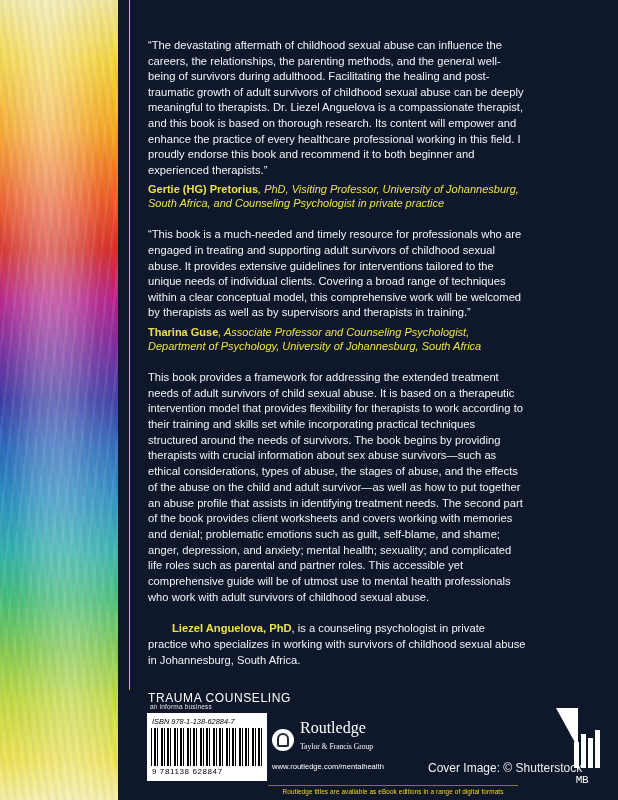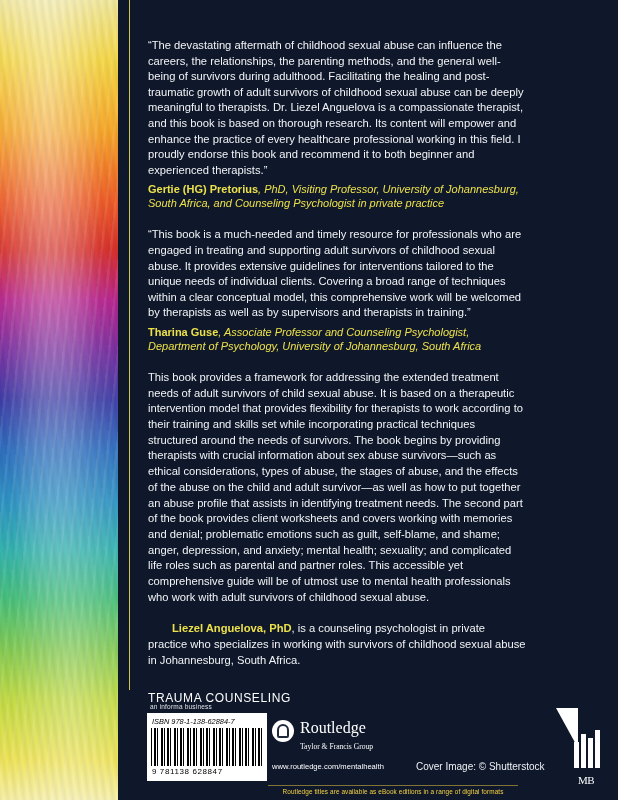--- a/index.html
+++ b/index.html
@@ -186,21 +186,21 @@
     font-family: "Liberation Sans", sans-serif;
   }
   .publisher {
     position: absolute;
     left: 272px;
     top: 20px;
     width: 200px;
   }
   .pub-logo-row {
     display: flex;
-    align-items: flex-start;
+    align-items: flex-end;
     gap: 6px;
   }
   .pub-mark {
     width: 22px;
     height: 22px;
     border-radius: 50%;
     background: #ffffff;
     position: relative;
     flex: 0 0 auto;
   }
@@ -227,23 +227,23 @@
     margin-top: 6px;
     font-family: "Liberation Serif", serif;
   }
   .pub-url {
     font-size: 7.6px;
     color: #ffffff;
     margin-top: 11px;
   }
   .cover-credit {
     position: absolute;
-    left: 416px;
+    left: 428px;
     top: 61px;
-    font-size: 10px;
+    font-size: 12px;
     color: #eef1f4;
   }
   .ebook-bar {
     position: absolute;
     left: 268px;
     top: 88px;
     width: 250px;
     font-size: 6.4px;
     color: #f5d243;
     text-align: center;
@@ -282,25 +282,25 @@
     align-items: flex-end;
     gap: 2px;
   }
   .imprint-mark .books span {
     display: block;
     width: 5px;
     background: #ffffff;
   }
   .imprint-mark .mb {
     position: absolute;
-    right: 6px;
+    right: 12px;
     bottom: 0;
     font-size: 11px;
     color: #ffffff;
-    font-family: Liberation Serif, serif;
+    font-family: Liberation Mono, monospace;
     letter-spacing: -0.5px;
   }
 </style>
 </head>
 <body>
 
 <div class="book-back">
 
   <div class="art-strip"></div>
   <div class="divider-rule"></div>

